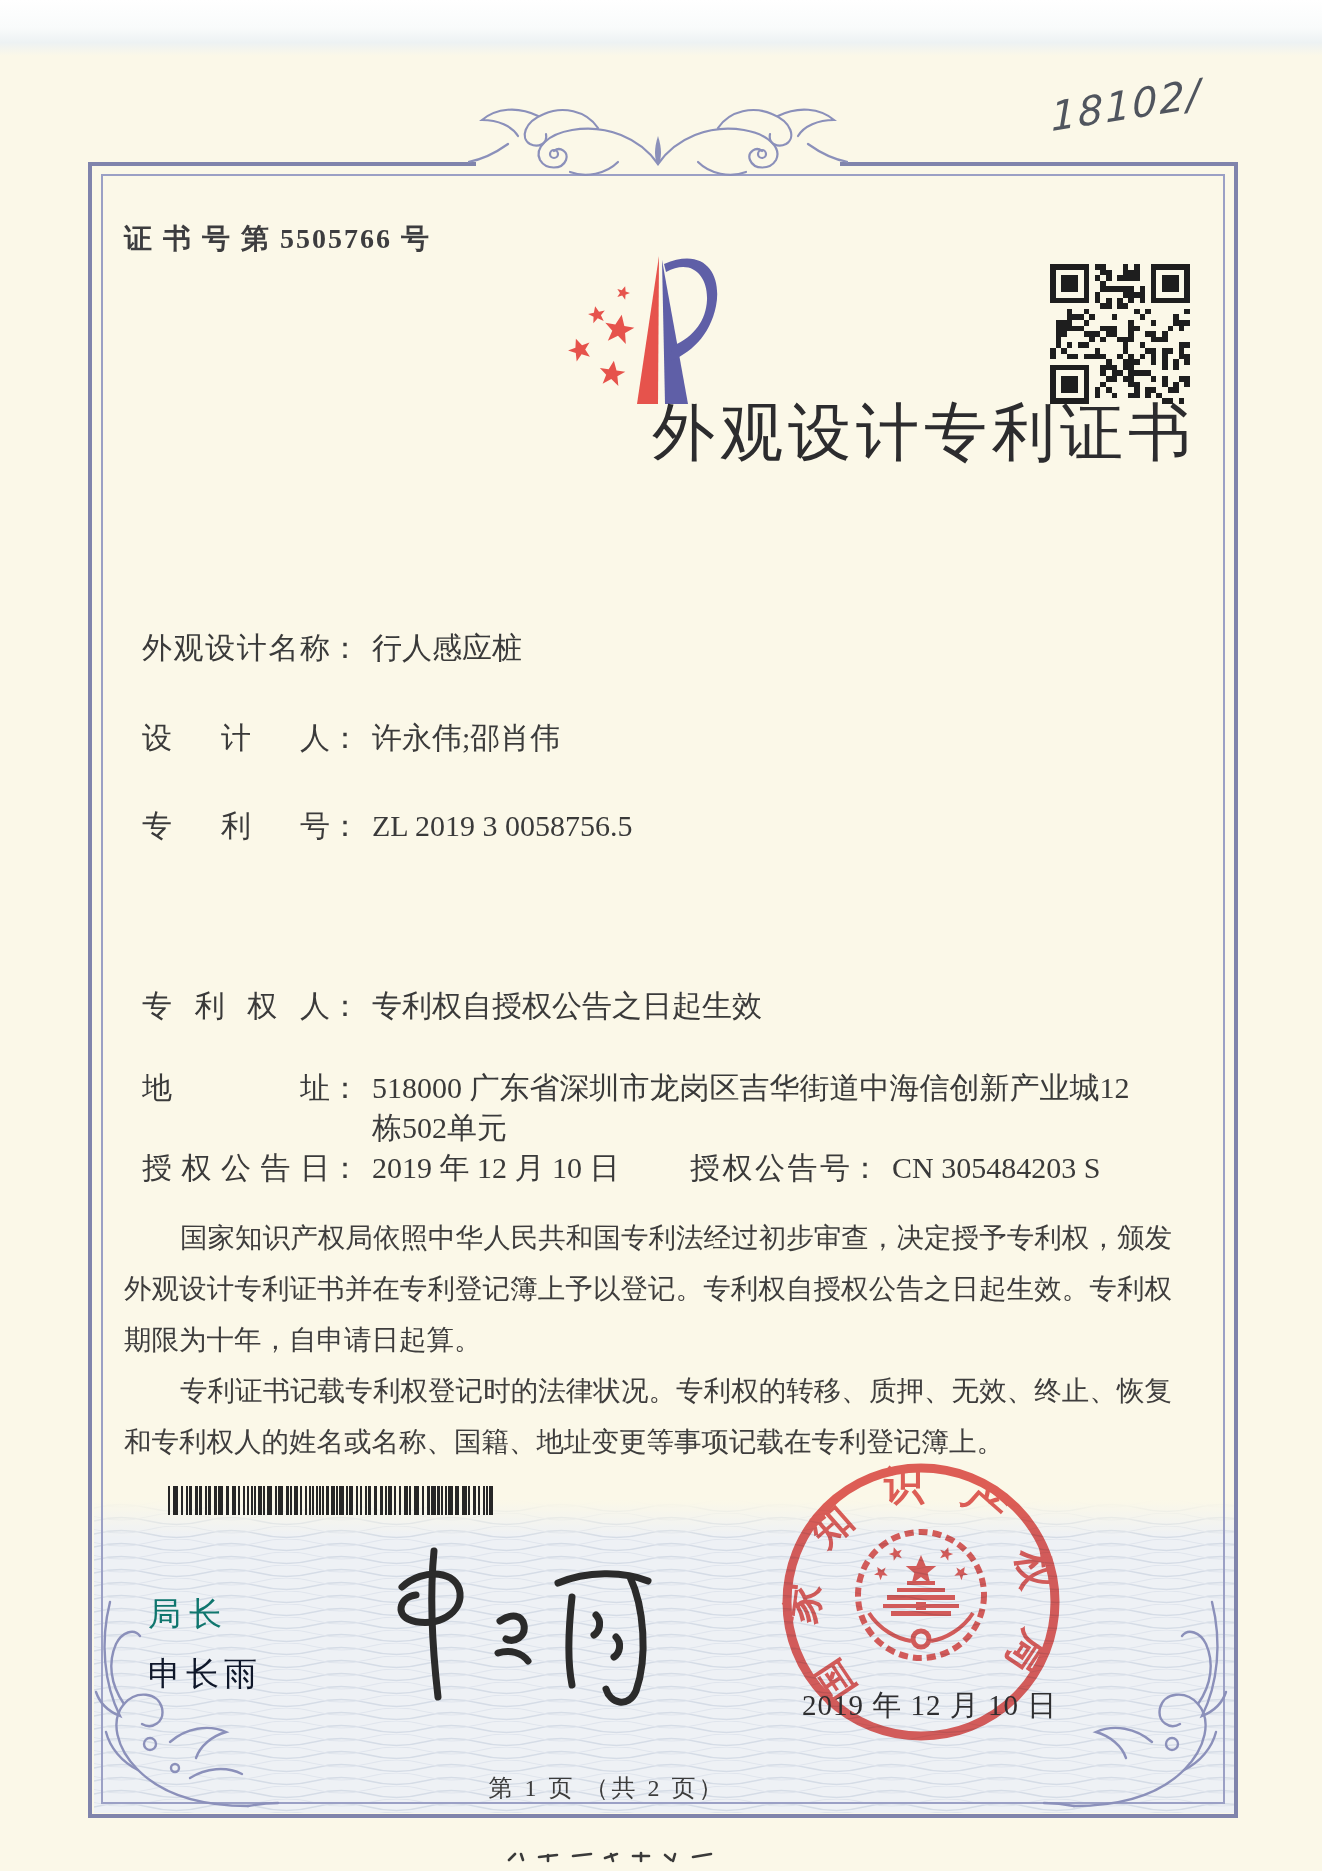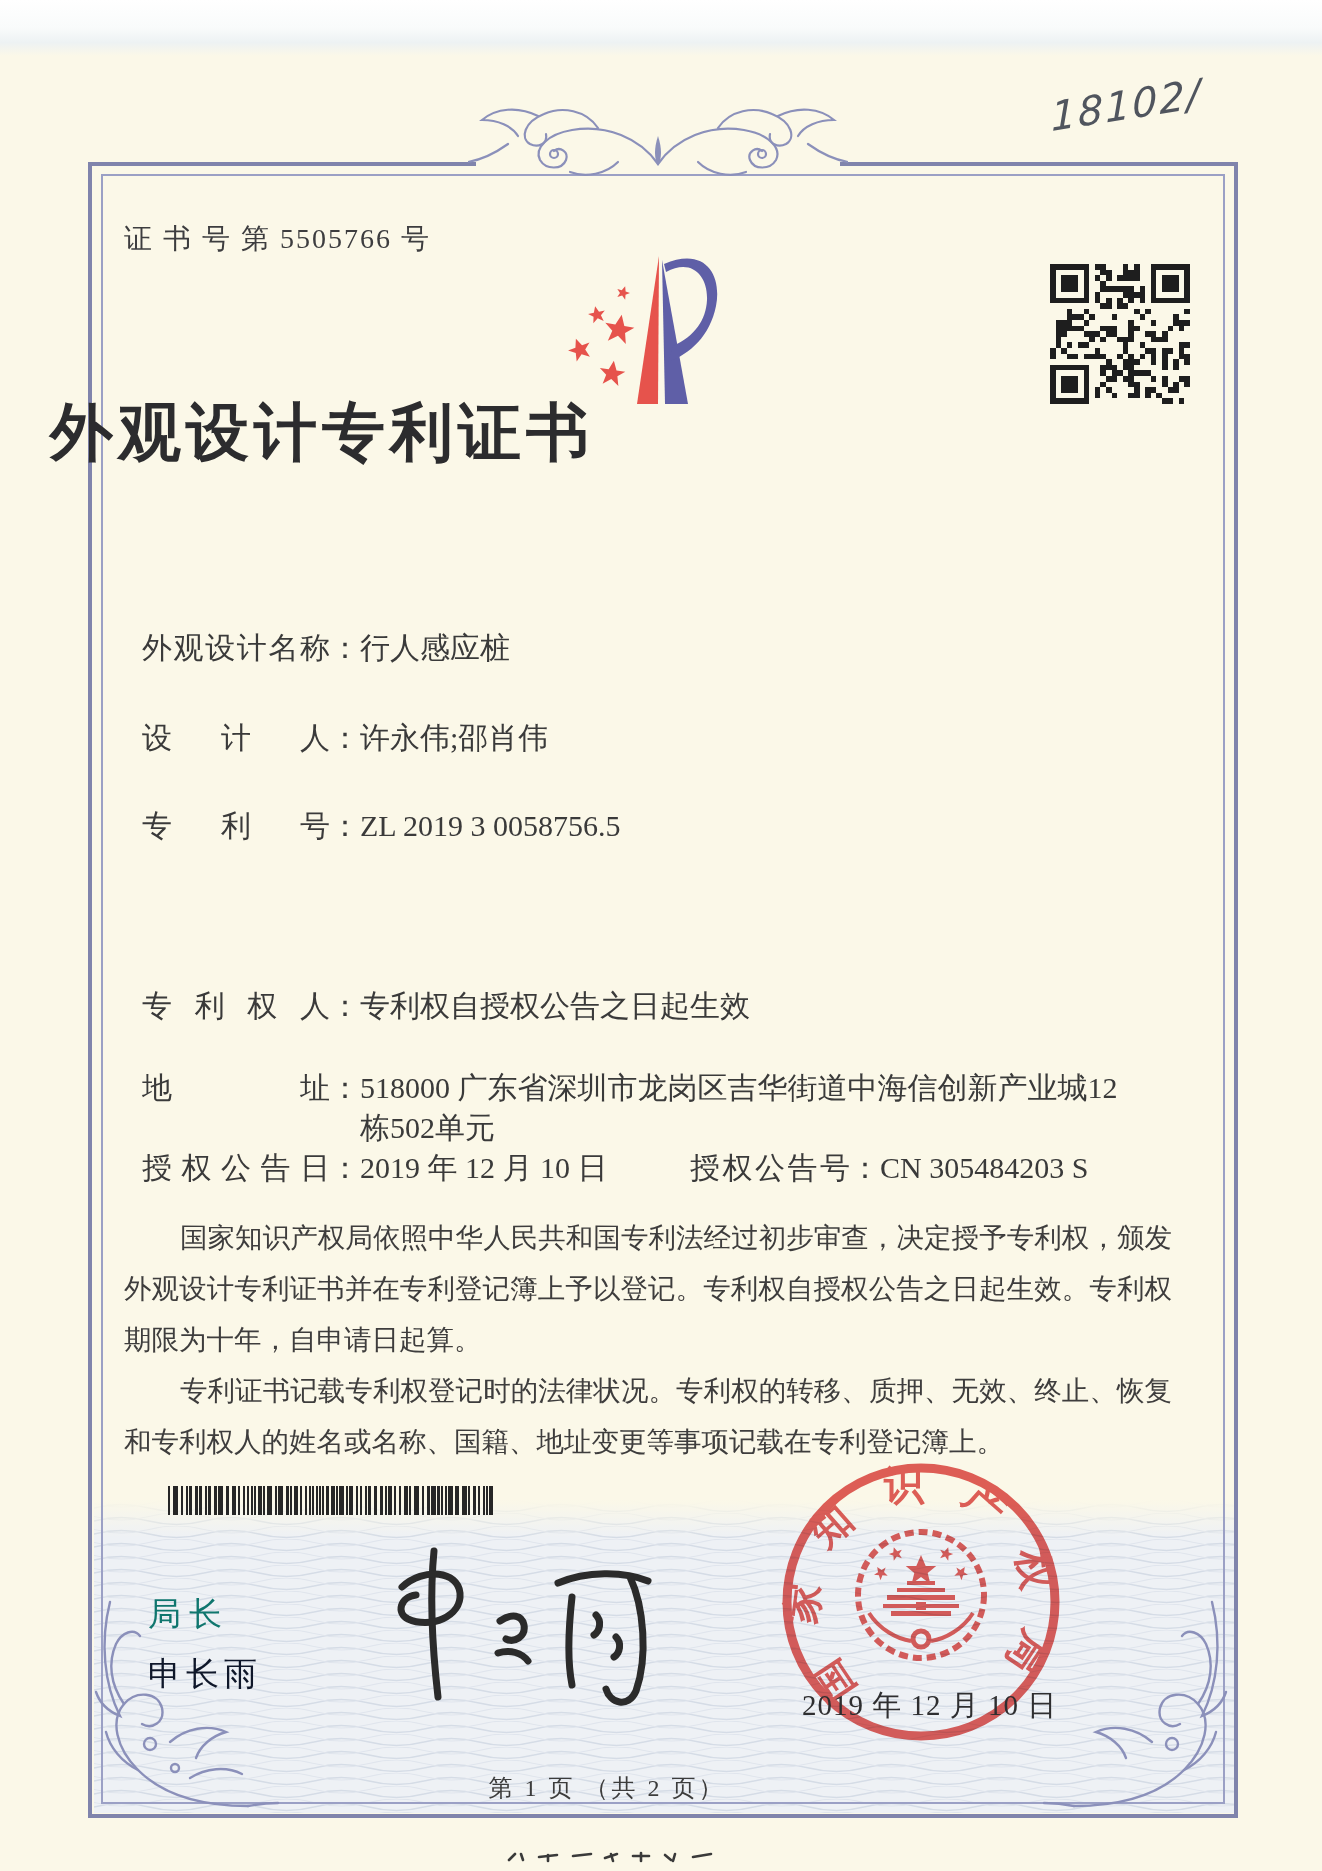--- a/index.html
+++ b/index.html
@@ -8,30 +8,30 @@
   .abs{position:absolute;}
   
   .scan-strip{top:0;left:0;right:0;height:56px;
     background:linear-gradient(180deg,#ffffff 0%,#f9fbfb 50%,#edf2f3 76%,#fbf8e8 100%);z-index:1;}
   
   .hand{left:1050px;top:82px;font-style:italic;font-family:"DejaVu Sans",sans-serif;
     font-size:40px;color:#50555e;letter-spacing:2px;transform:rotate(-9deg) skewX(-8deg);z-index:4;}
   
   .frame-outer{left:88px;top:162px;width:1142px;height:1648px;border:4px solid #8084ac;z-index:2;}
   .frame-inner{left:101px;top:174px;width:1120px;height:1626px;border:2px solid #9ba0c5;z-index:2;}
-  .certno{left:124px;top:220px;font-size:28px;color:#3d3d3f;letter-spacing:2px;z-index:4;}
+  .certno{left:124px;top:220px;font-size:28px;color:#3d3d3f;letter-spacing:2px;z-index:4;font-weight:bold;}
   .qr{left:1050px;top:264px;z-index:4;}
   .logo{left:548px;top:210px;z-index:4;}
-  .title{left:88px;top:390px;width:1146px;margin:0;text-align:left;font-size:63px;font-weight:bold;
+  .title{left:88px;top:390px;width:1146px;margin:0;text-align:right;font-size:63px;font-weight:normal;
     letter-spacing:5px;color:#2c2c2e;transform:translateX(-38px);z-index:4;white-space:nowrap;}
   
   .field-row{left:142px;font-size:30px;line-height:40px;color:#3a3a3a;z-index:4;white-space:nowrap;}
   .flabel{display:inline-block;width:188px;text-align:justify;text-align-last:justify;vertical-align:top;}
   .fcolon{display:inline-block;vertical-align:top;}
-  .fvalue{display:inline-block;vertical-align:top;}
+  .fvalue{display:inline-block;margin-left:12px;vertical-align:top;}
   .fvalue.wrap{width:766px;white-space:normal;}
   .grant-pair{position:absolute;left:548px;top:0;white-space:nowrap;}
   .grant-pair .flabel{width:160px;}
   
   .legal{left:124px;top:1212px;width:1048px;font-size:27.5px;line-height:51px;
     text-align:justify;color:#3e3d3d;z-index:4;}
   .legal p{margin:0;text-indent:56px;}
   
   .band{left:94px;top:1500px;z-index:1;}
   .barcode{left:166px;top:1486px;z-index:4;}

